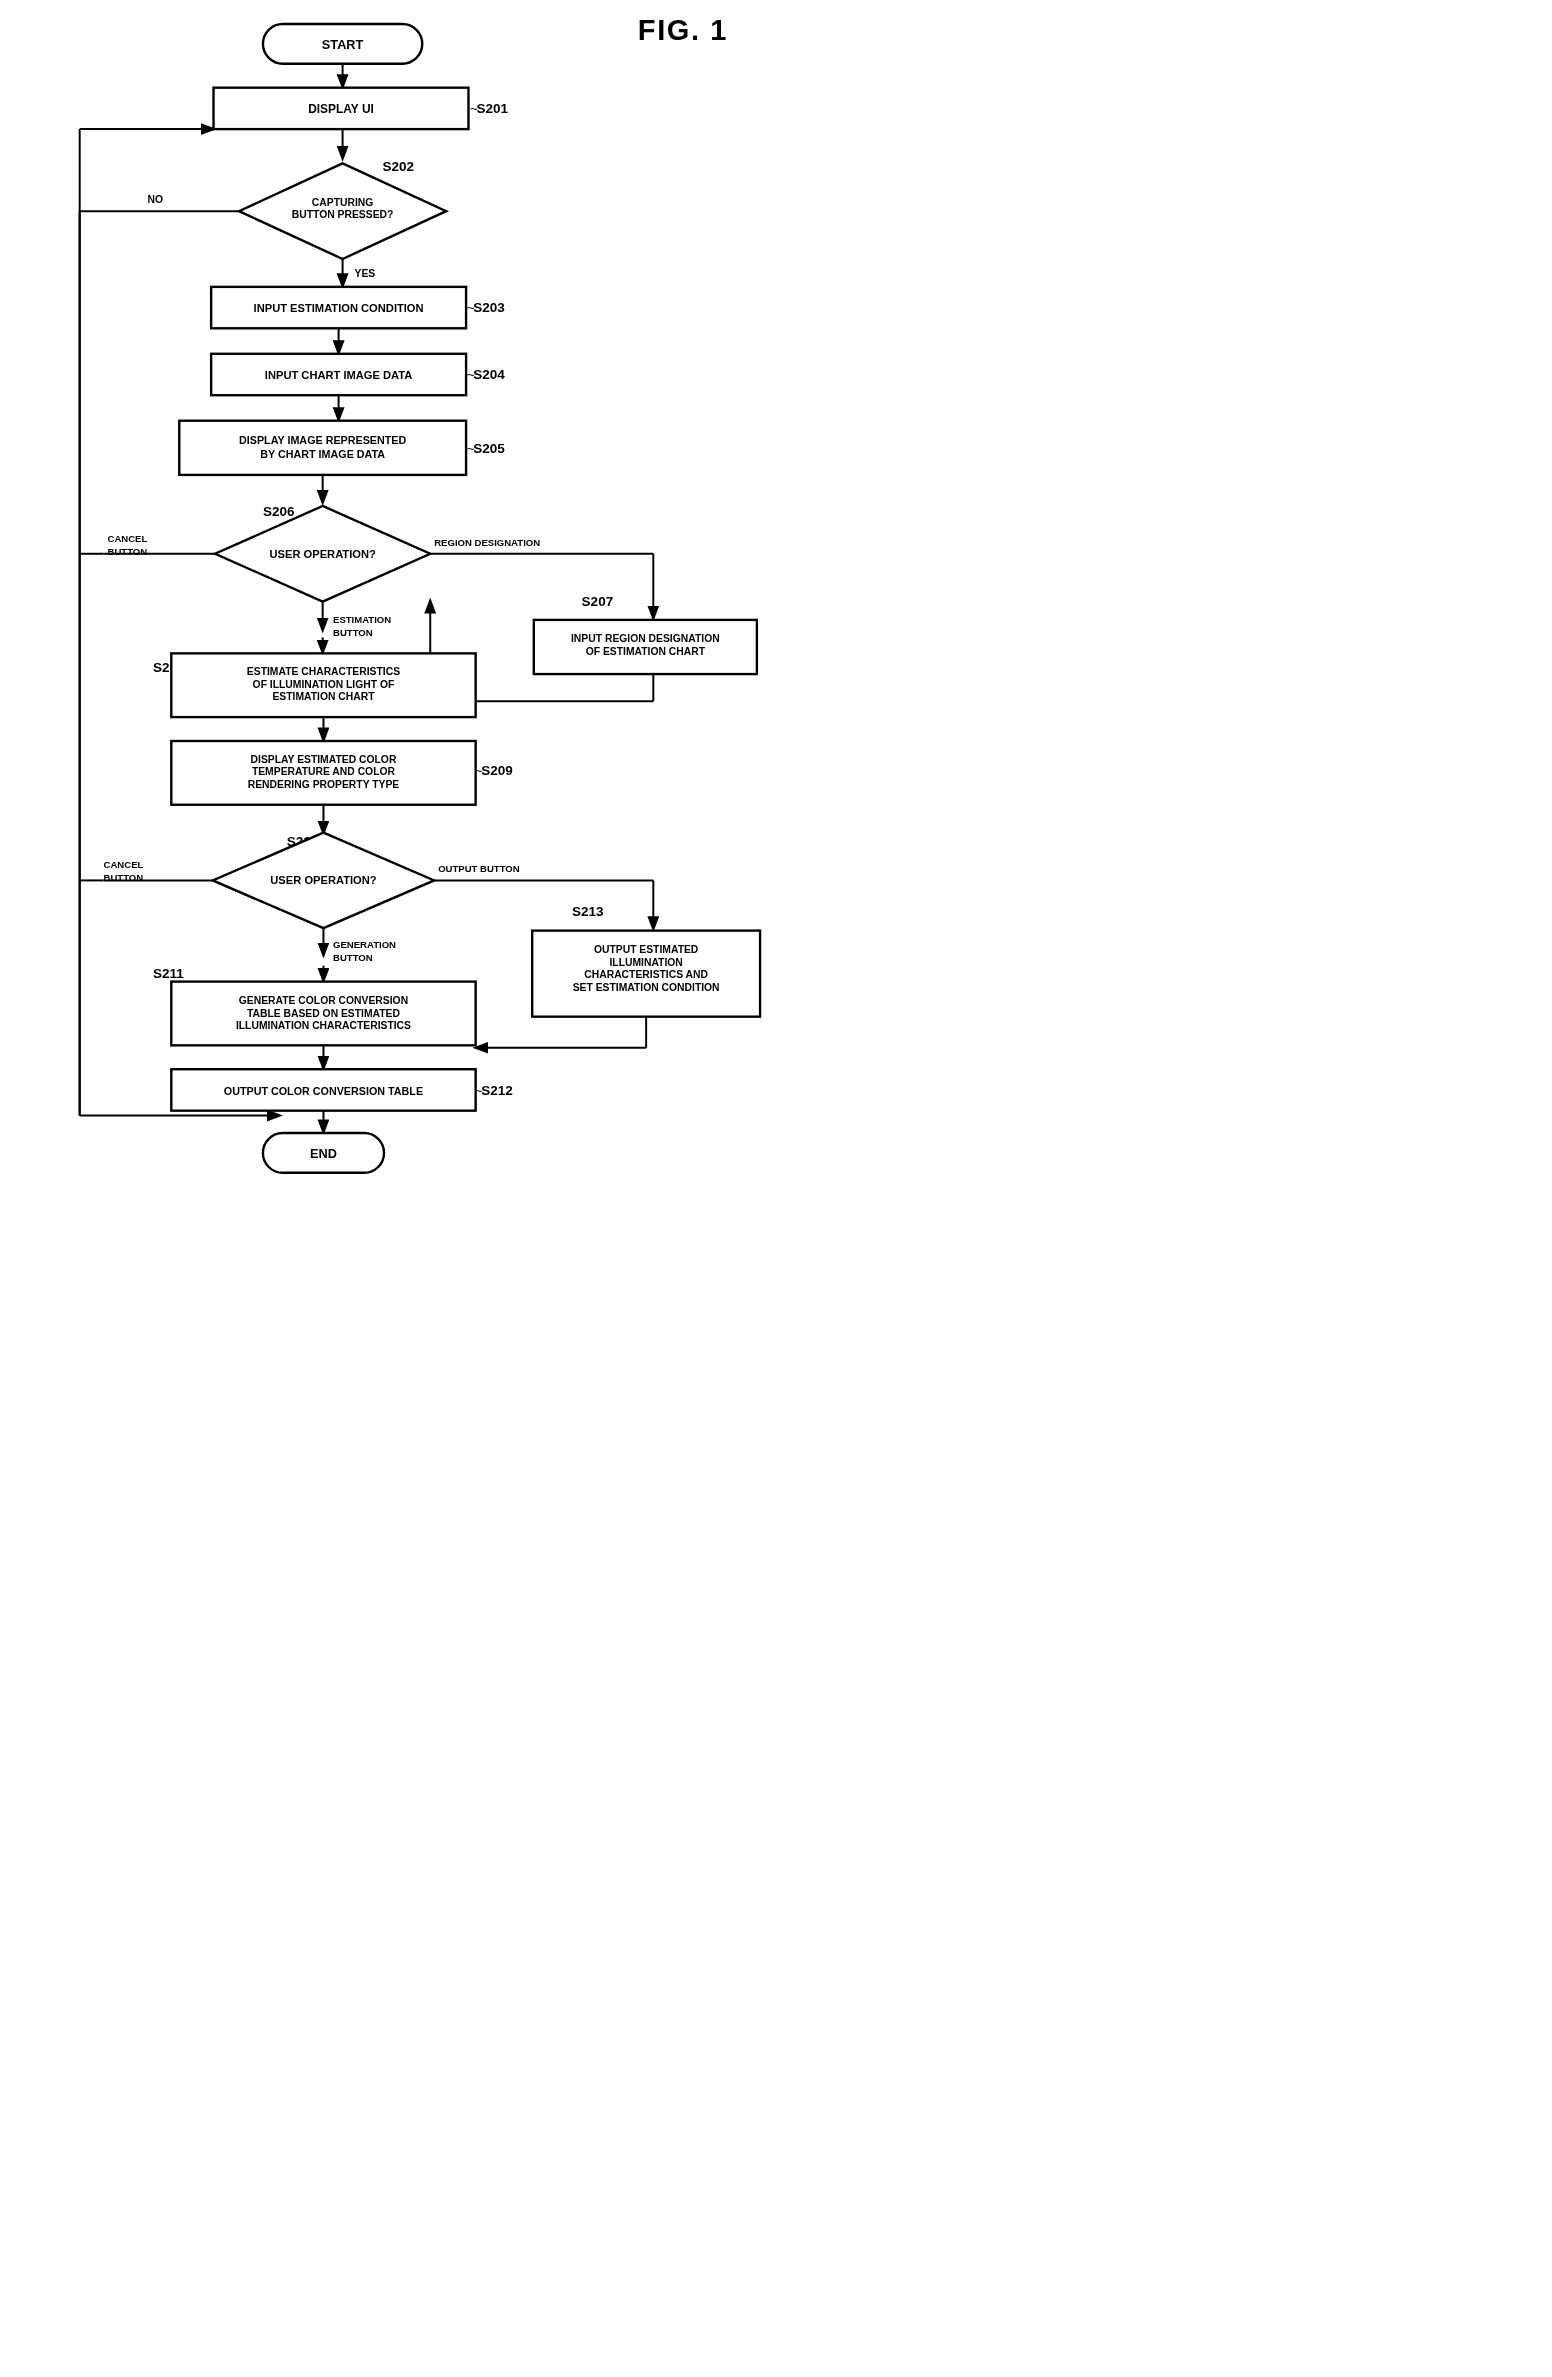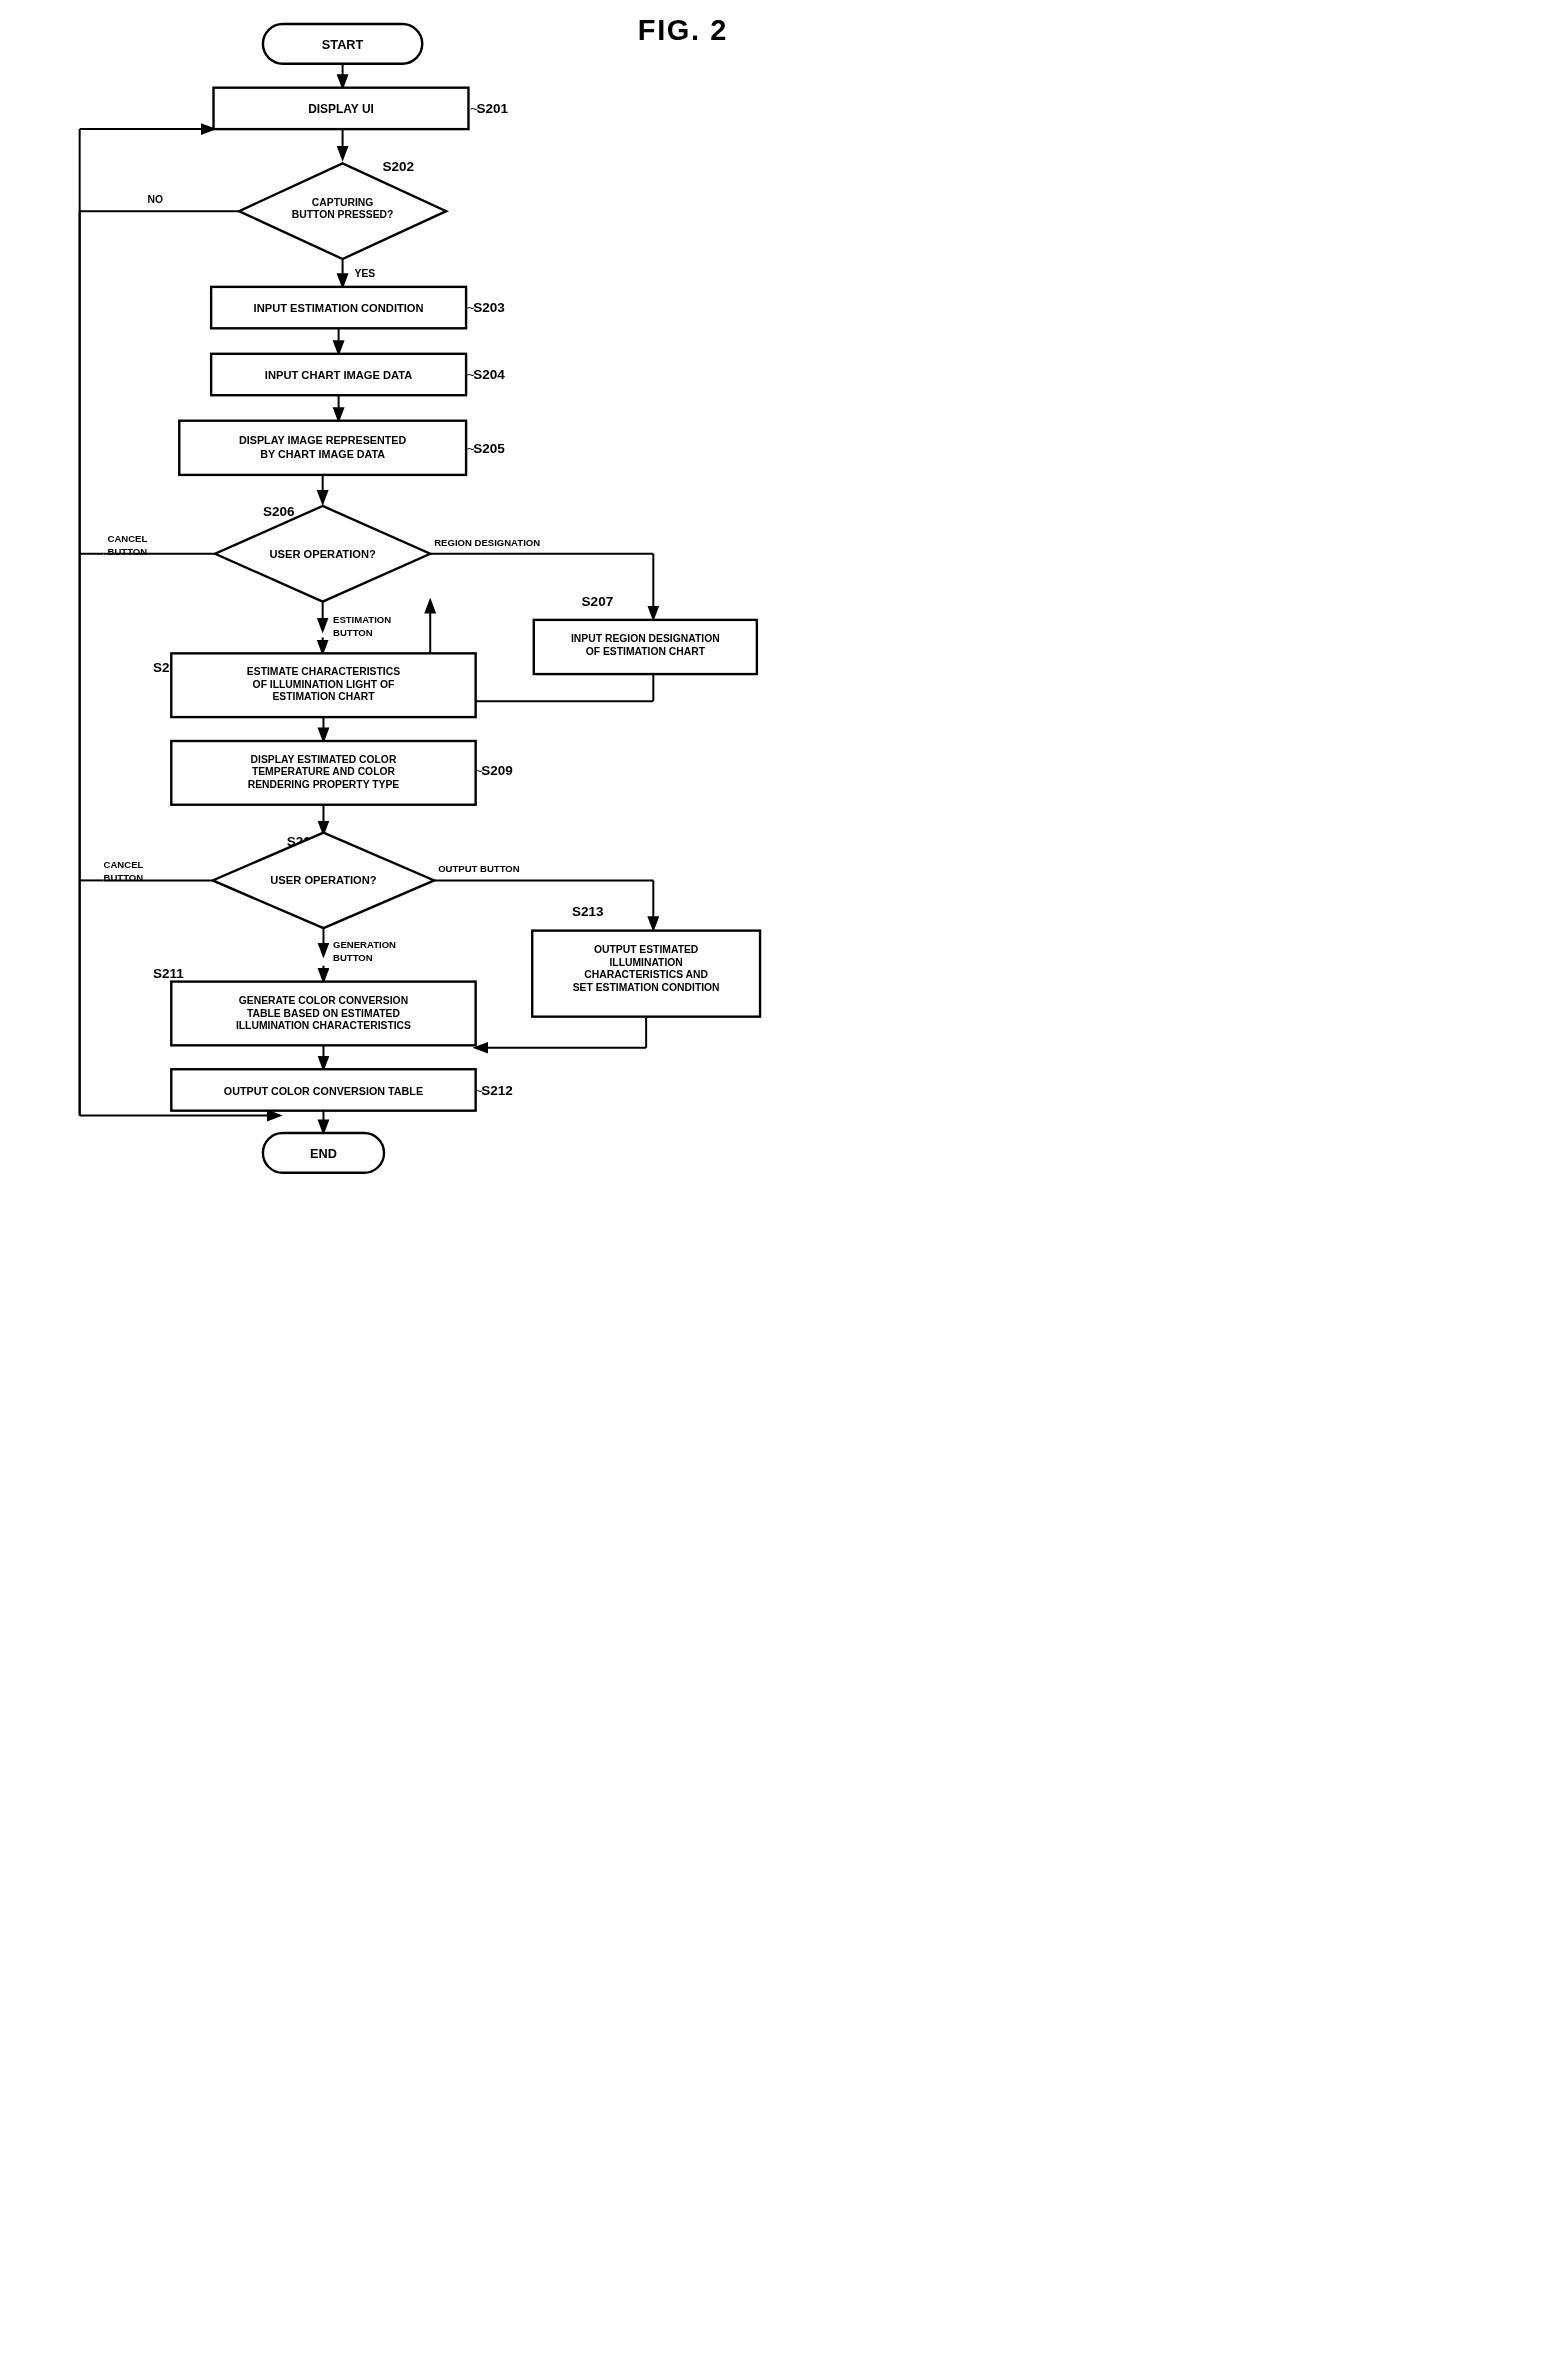--- a/index.html
+++ b/index.html
@@ -34,21 +34,21 @@
       width: 100%;
       height: 100%;
       pointer-events: none;
     }
   </style>
 </head>
 <body>
 
 <div class="diagram-container">
 
-  <div class="fig-title">FIG. 2</div>
+  <div class="fig-title">FIG. 1</div>
 
   <svg class="arrows-svg" viewBox="0 0 974 1491" xmlns="http://www.w3.org/2000/svg">
     <defs>
       <marker id="arrow" markerWidth="8" markerHeight="8" refX="6" refY="3" orient="auto">
         <path d="M0,0 L0,6 L8,3 z" fill="#000"></path>
       </marker>
     </defs>
 
     <rect x="330" y="30" width="200" height="50" rx="25" ry="25" fill="white" stroke="black" stroke-width="3"></rect>
     <text x="430" y="62" text-anchor="middle" font-size="16" font-weight="bold" font-family="Arial">START</text>

